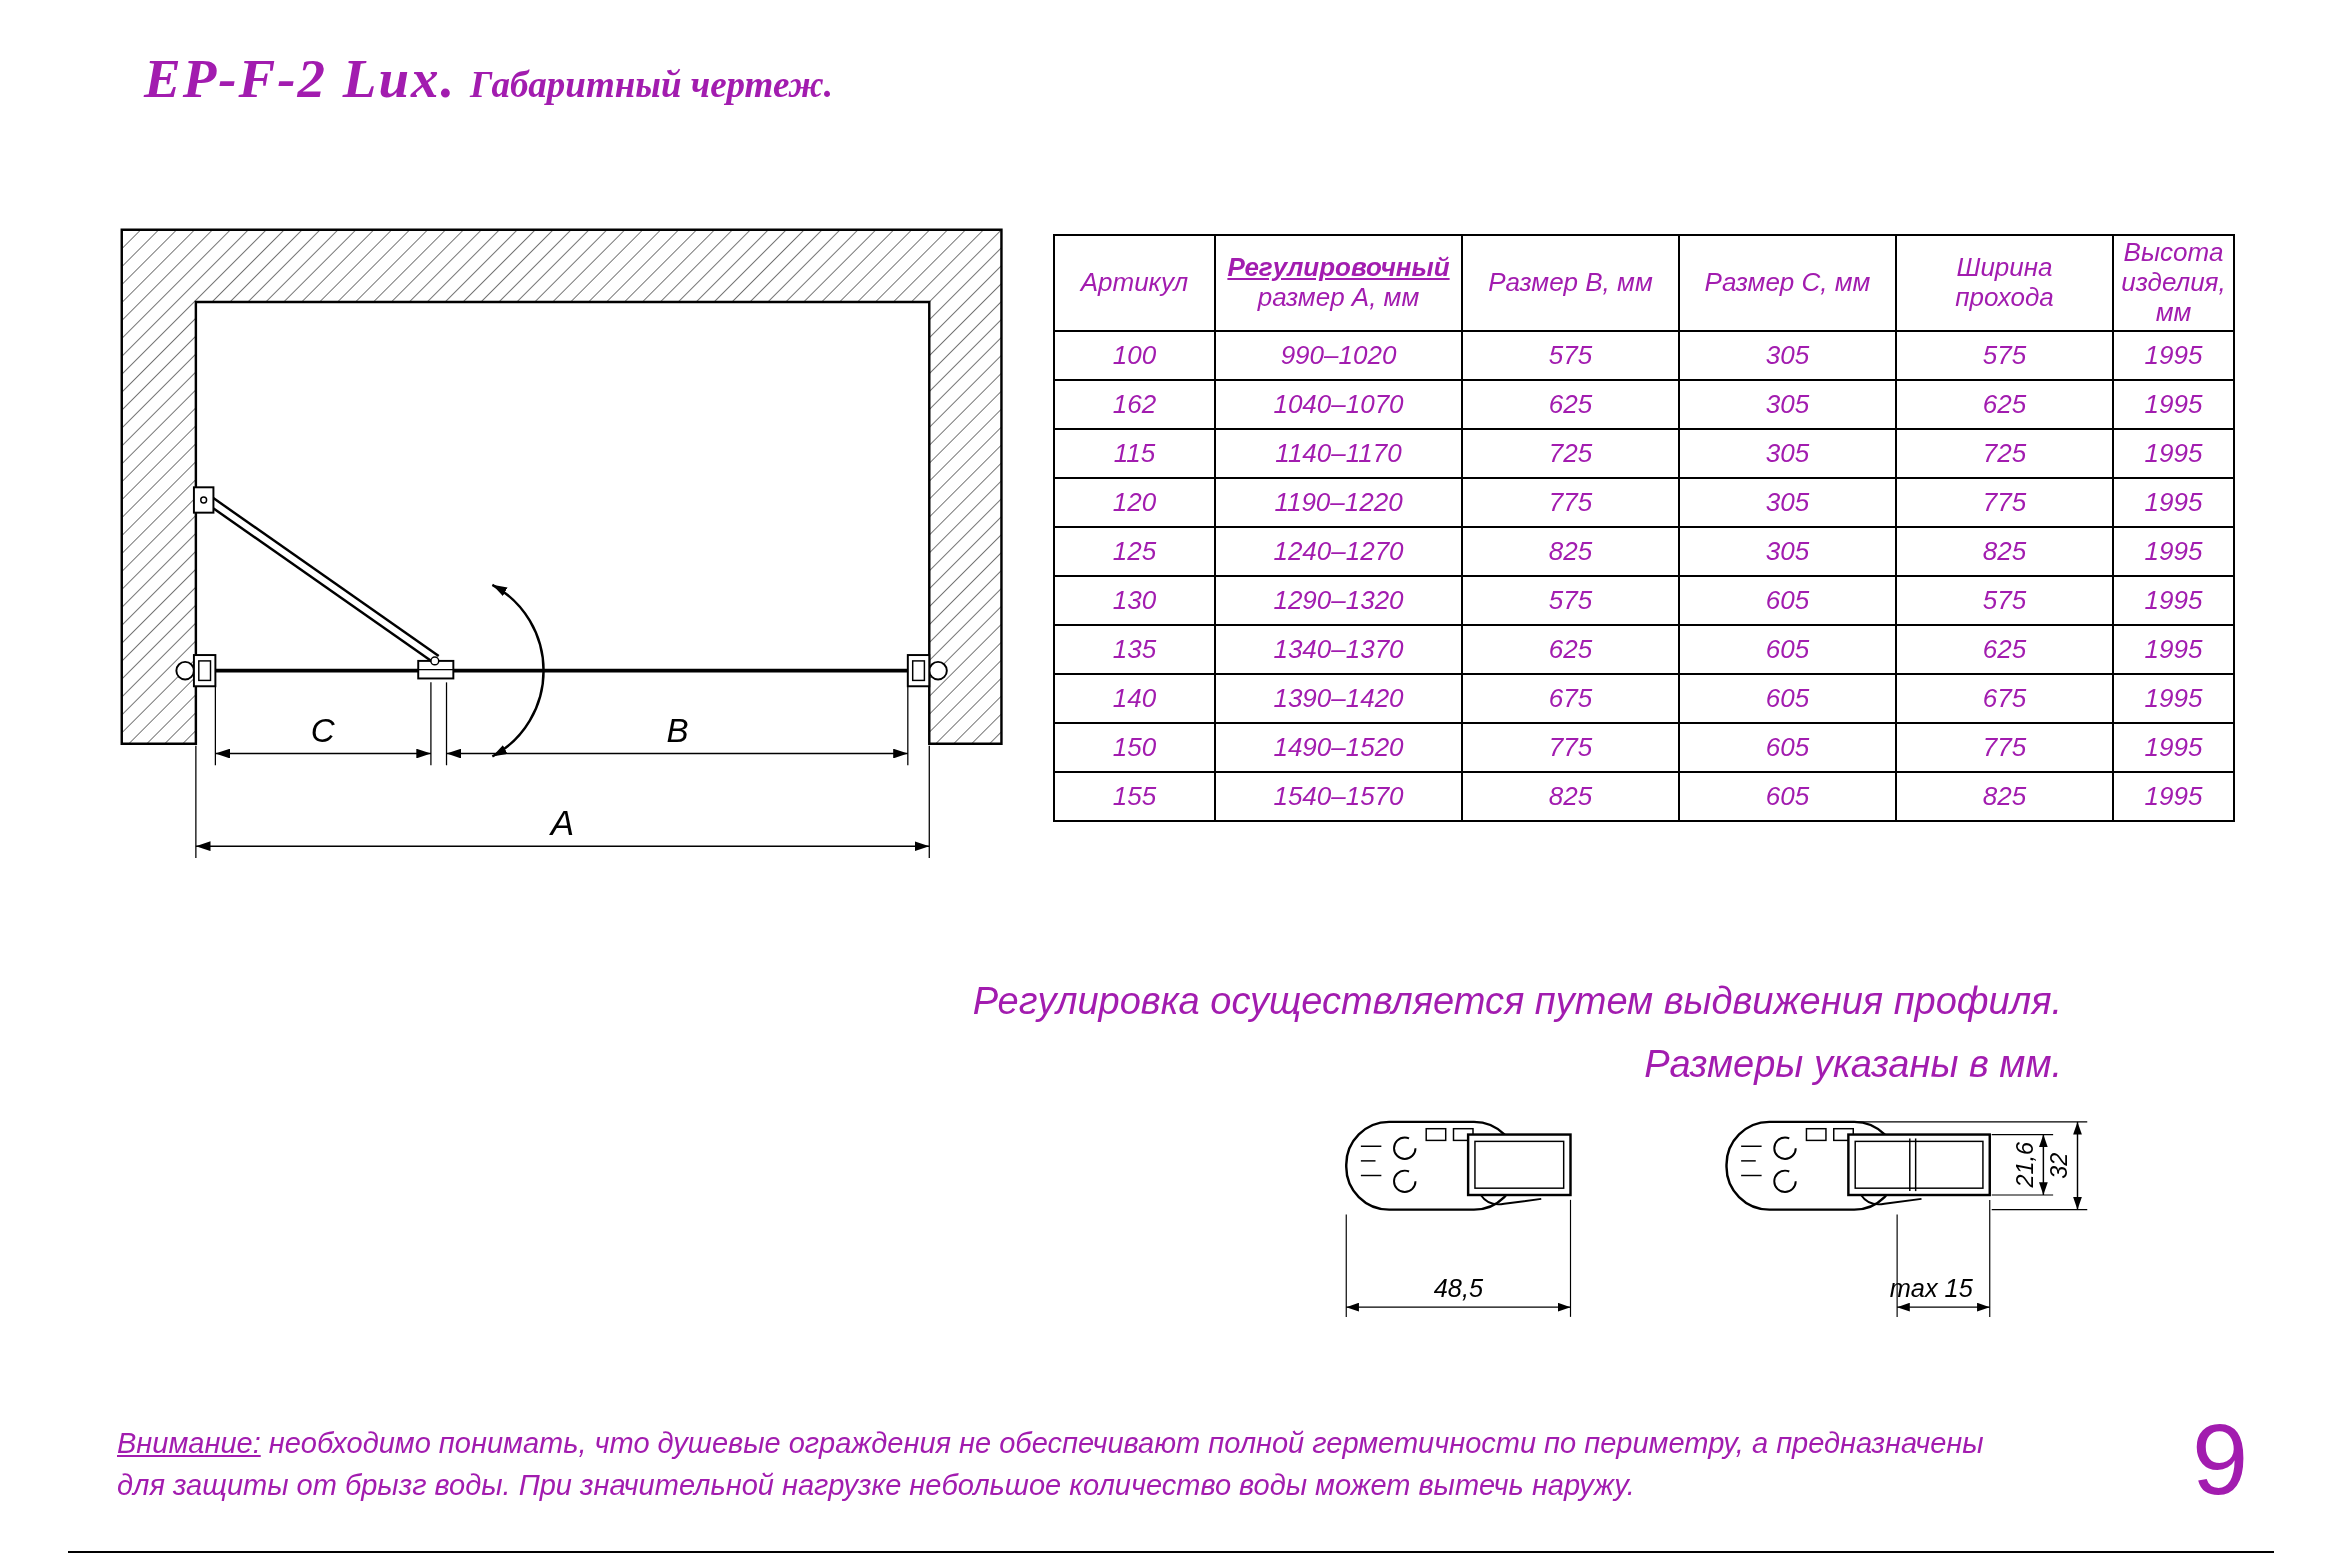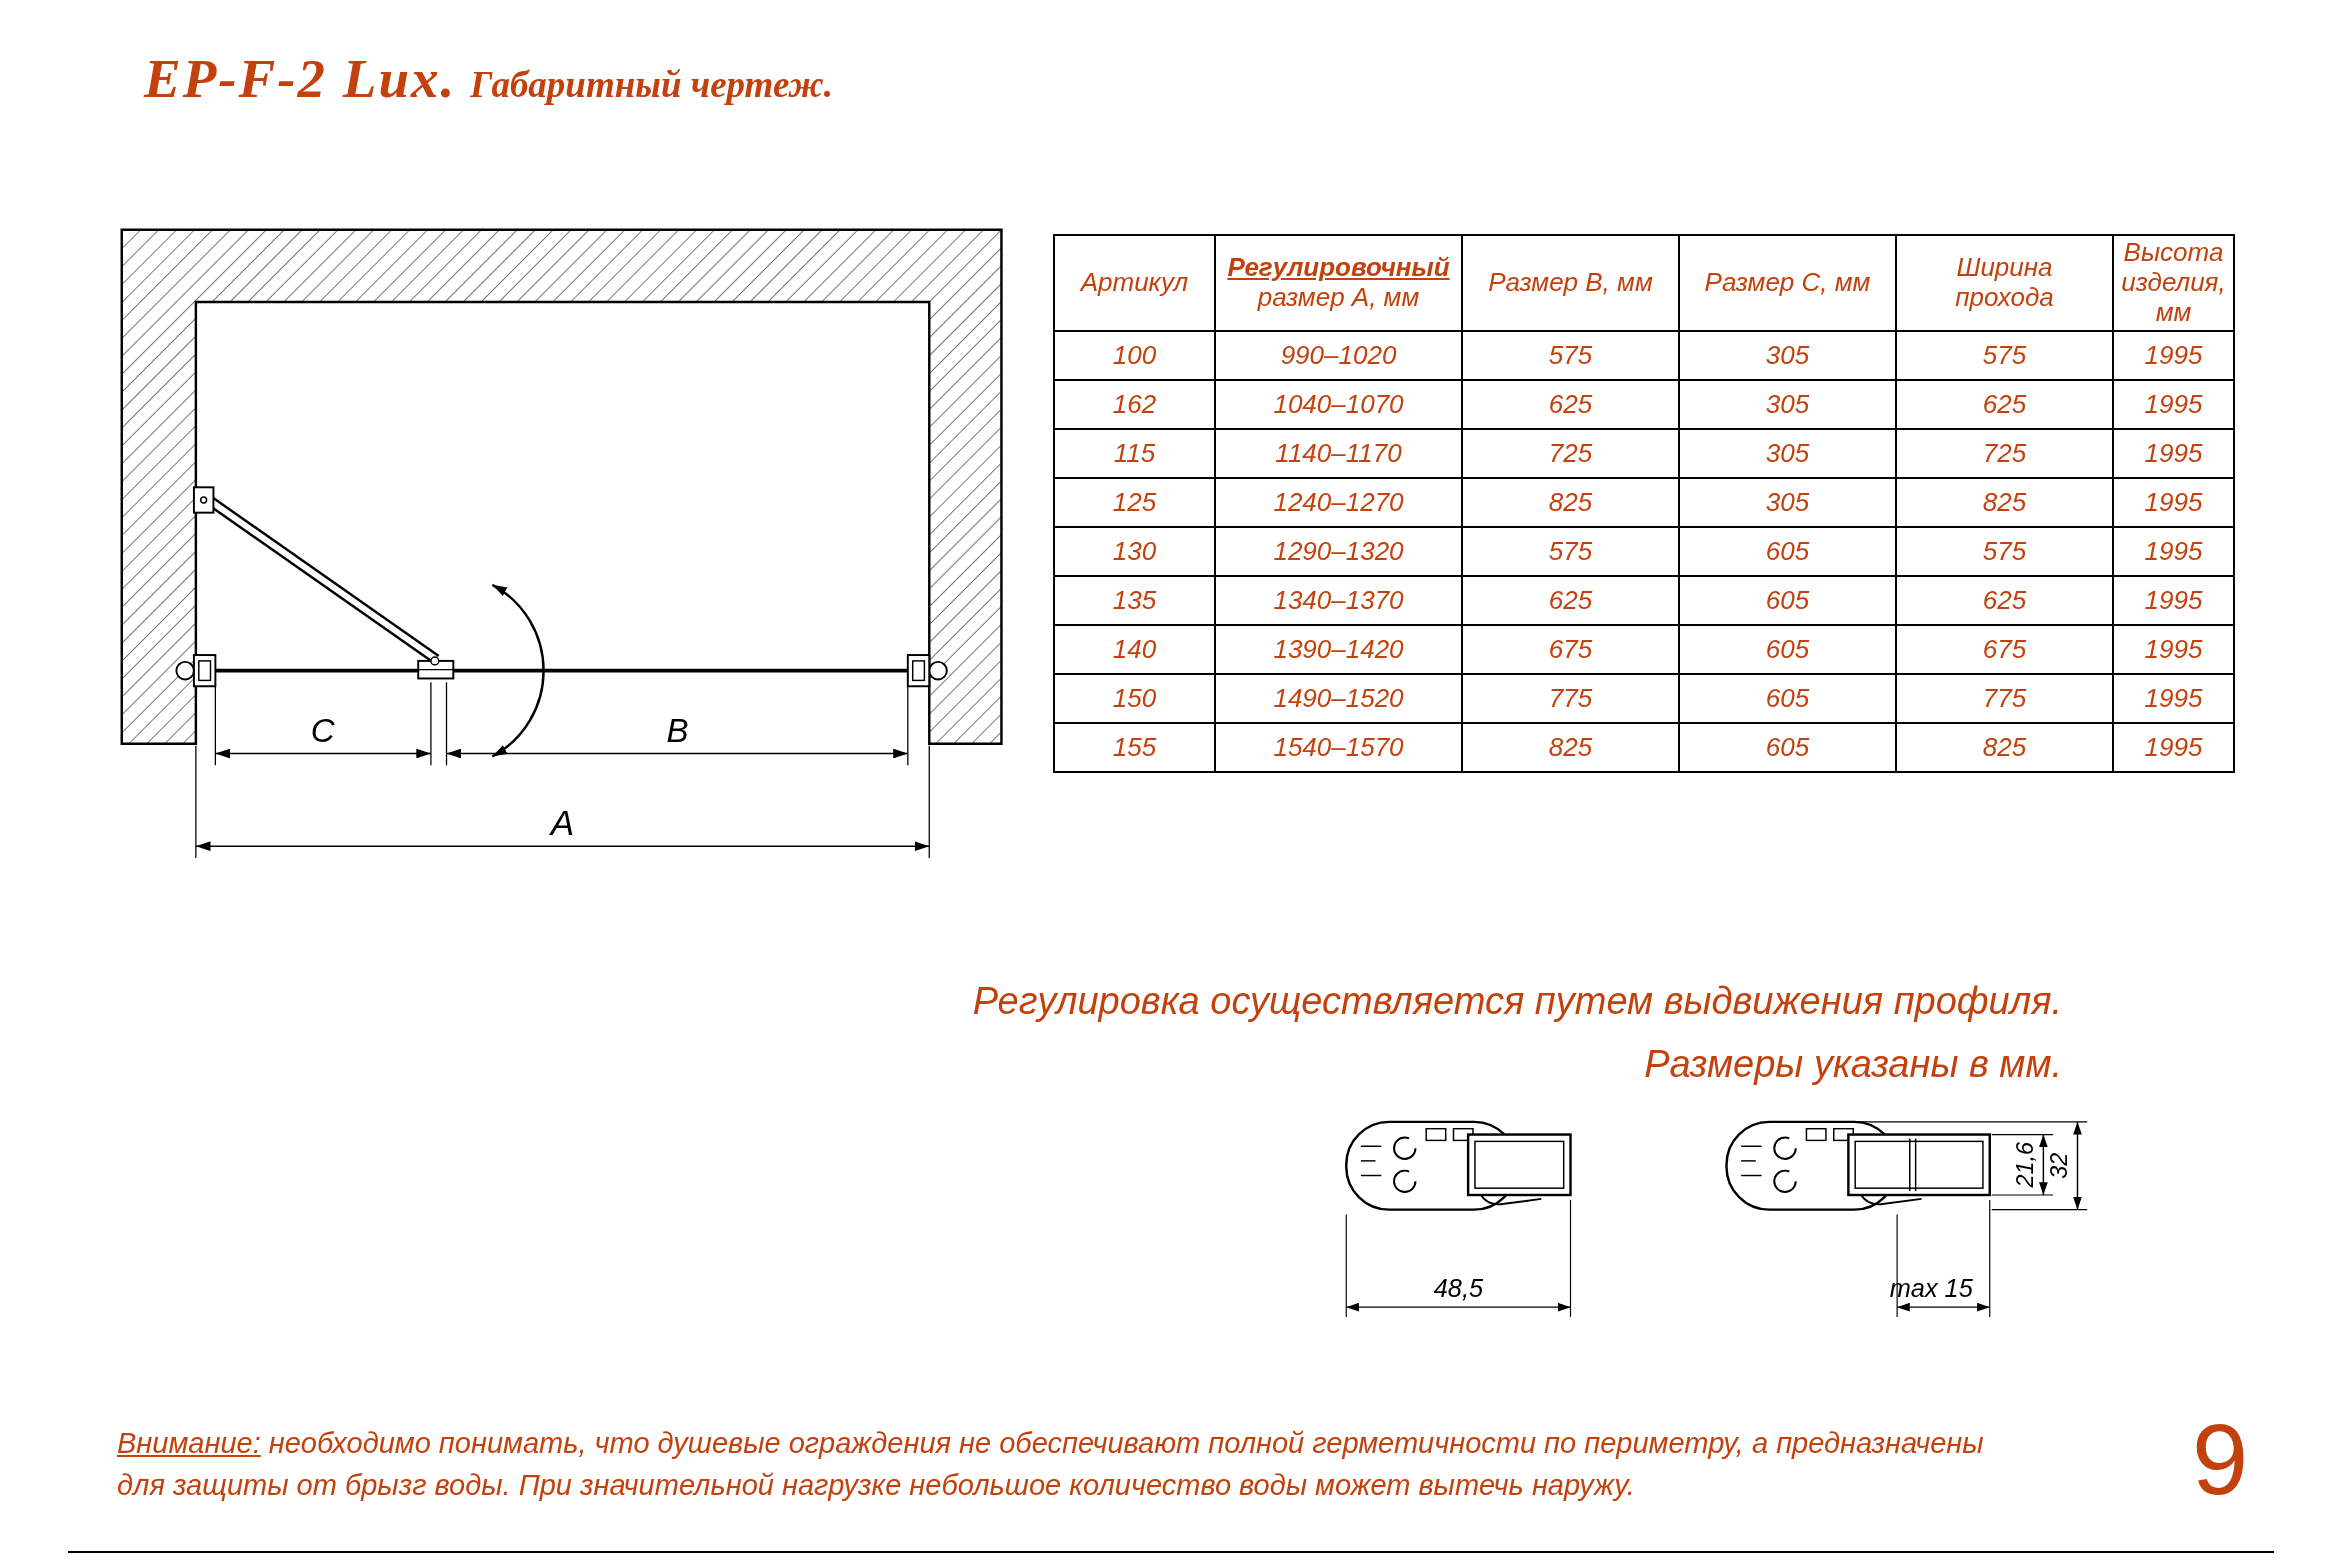--- a/index.html
+++ b/index.html
@@ -1,17 +1,17 @@
 <!DOCTYPE html>
 <html><head>
 <meta charset="utf-8">
 <style>
   html,body{margin:0;padding:0;background:#e8e8e8;}
   .page{position:relative;width:2341px;height:1560px;background:#ffffff;
-        font-family:"Liberation Sans",sans-serif;color:#c2410c;overflow:hidden;}
+        font-family:"Liberation Sans",sans-serif;color:#a21caf;overflow:hidden;}
 
   
   .title{position:absolute;left:144px;top:47px;font-style:italic;white-space:nowrap;}
   .title-main{font-family:"Liberation Serif",serif;font-size:55px;font-weight:bold;letter-spacing:2px;}
   .title-sub{font-family:"Liberation Serif",serif;font-size:37px;font-weight:bold;margin-left:13.7px;}
 
   
   .drawing-wrap{position:absolute;left:112px;top:222px;width:907px;height:673px;}
 
   
@@ -161,20 +161,28 @@
           <td>305</td>
           <td>625</td>
           <td>1995</td>
         </tr>
         <tr>
           <td>115</td>
           <td>1140–1170</td>
           <td>725</td>
           <td>305</td>
           <td>725</td>
+          <td>1995</td>
+        </tr>
+        <tr>
+          <td>120</td>
+          <td>1190–1220</td>
+          <td>775</td>
+          <td>305</td>
+          <td>775</td>
           <td>1995</td>
         </tr>
         <tr>
           <td>125</td>
           <td>1240–1270</td>
           <td>825</td>
           <td>305</td>
           <td>825</td>
           <td>1995</td>
         </tr>

